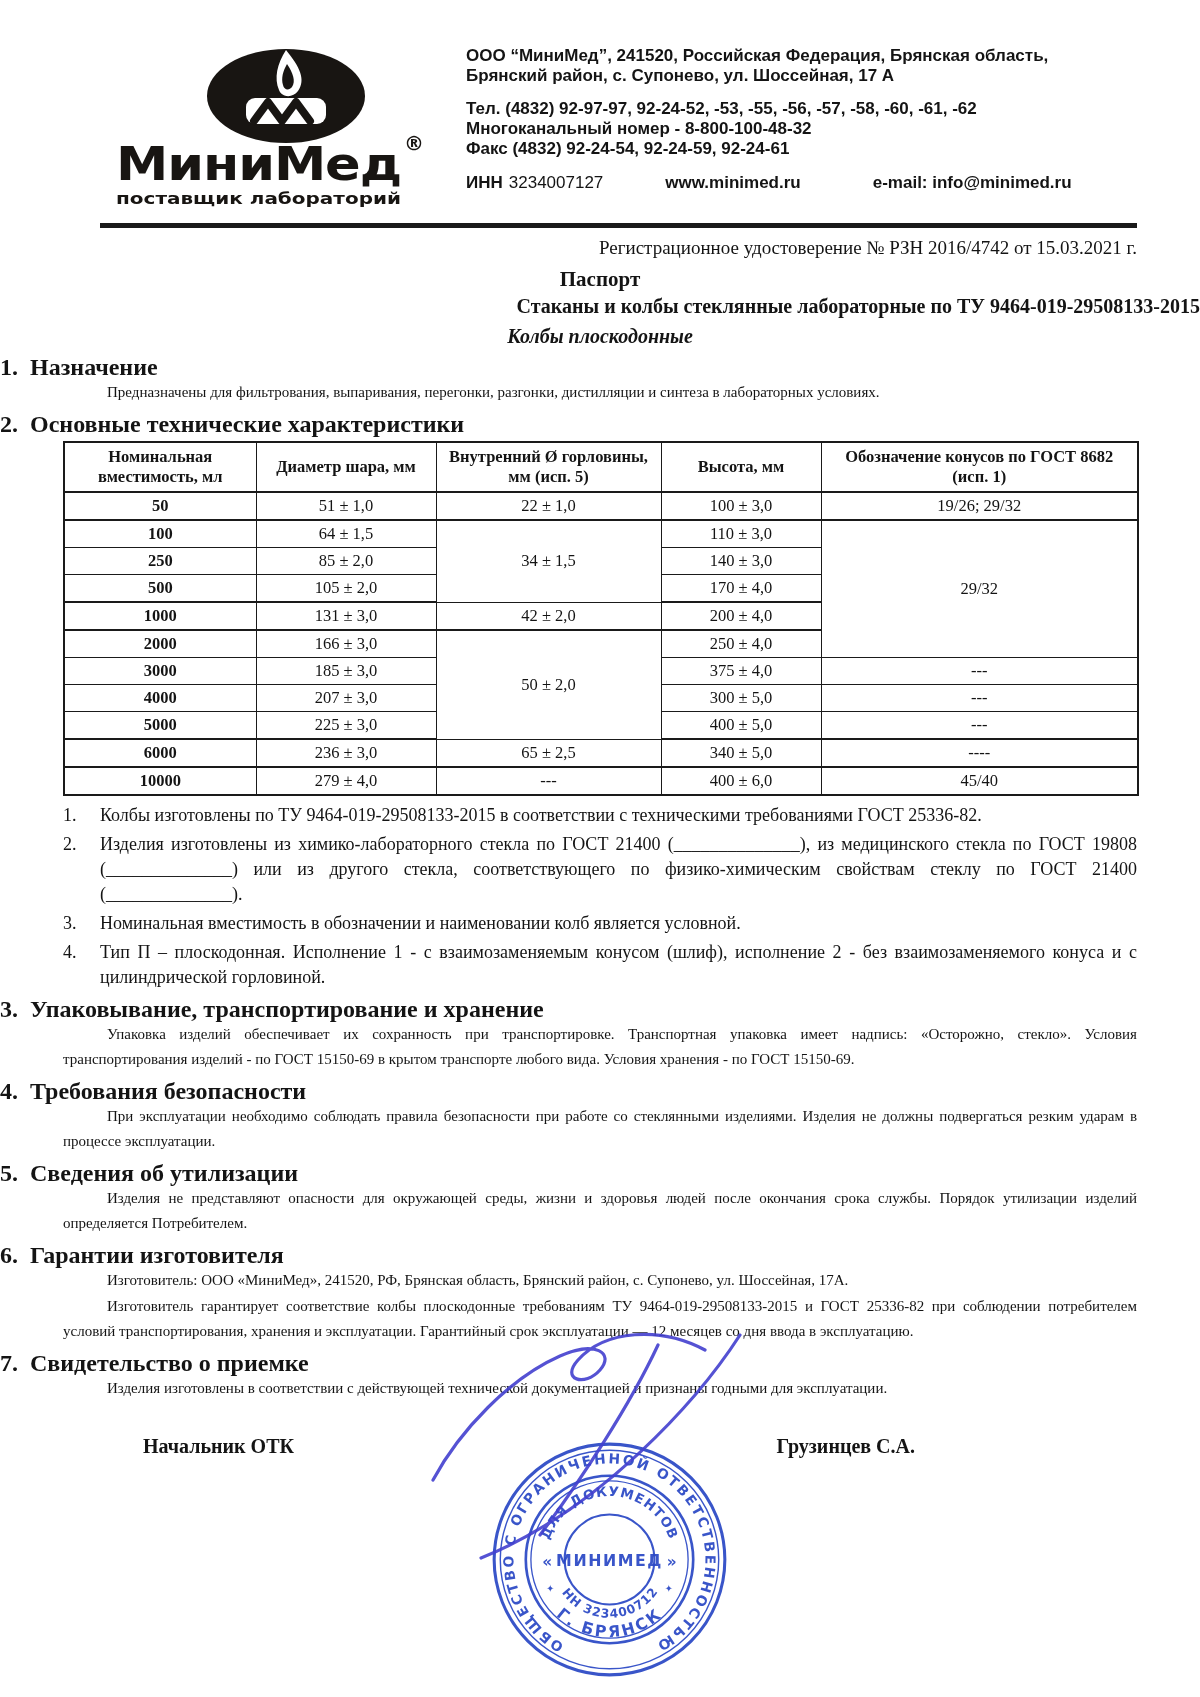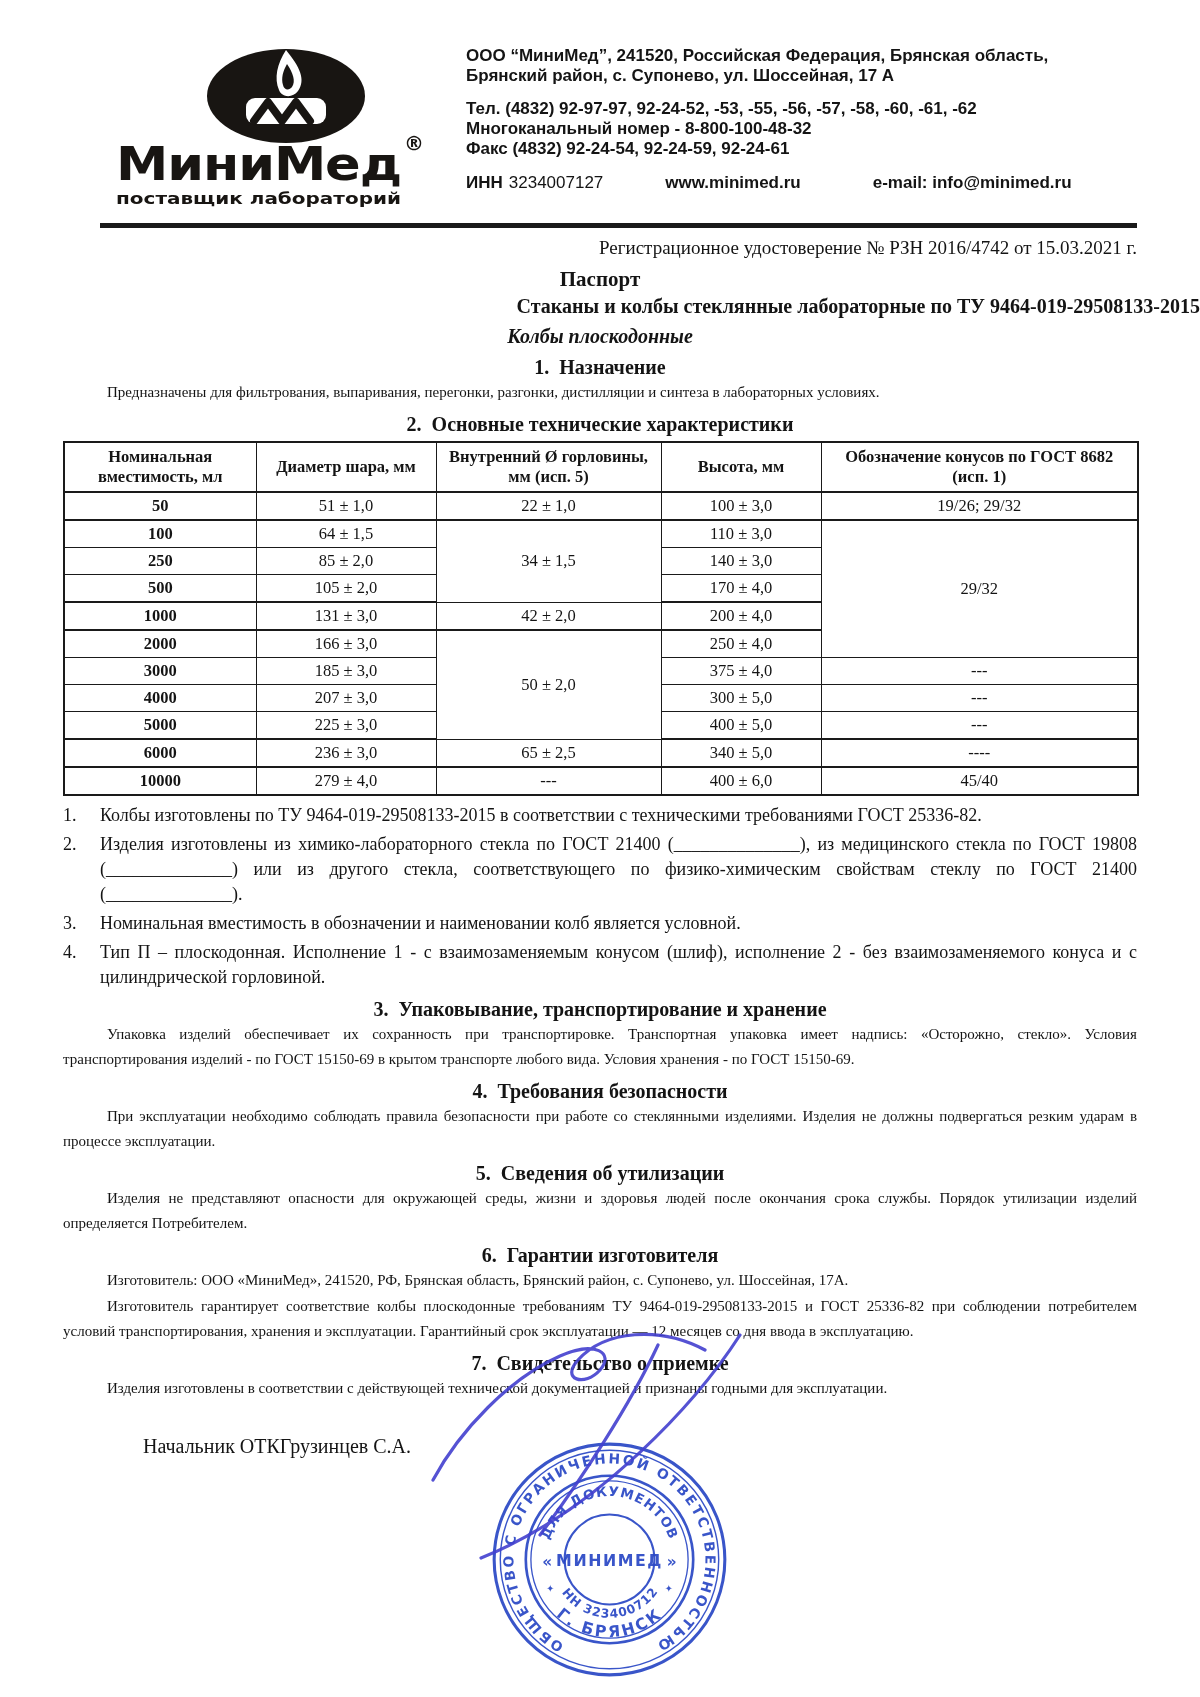--- a/index.html
+++ b/index.html
@@ -12,39 +12,39 @@
   .cgap{height:13px}
   .inn-row{display:flex;margin-top:14px}
   .inn-num{font-weight:400;margin-left:6px}
   .inn-site{margin-left:62px}
   .inn-mail{margin-left:72px}
   .rule{border-top:5px solid #1a1a1a;margin:14px 63px 0 100px}
   .reg{text-align:right;font-size:19px;margin:9px 63px 0}
   .t1{text-align:center;font-weight:bold;font-size:21px;margin-top:8px}
   .t2{text-align:right;font-weight:bold;font-size:20px;margin-top:3px}
   .t3{text-align:center;font-weight:bold;font-style:italic;font-size:20px;margin-top:7px}
-  .sh{text-align:center;font-weight:bold;font-size:20px;margin-top:7px;line-height:24px}
+  .sh{font-weight:bold;font-size:24px;margin-top:7px;line-height:24px}
   .para{font-size:15px;line-height:25px;text-align:justify;text-indent:44px;margin:1px 63px 0}
   
   .tbl{border-collapse:collapse;margin:5px 63px 0;width:1074px;font-size:16.5px;
        border:2px solid #1a1a1a;table-layout:fixed}
   .tbl th,.tbl td{border:1px solid #1a1a1a;text-align:center;vertical-align:middle;padding:1px 4px}
   .tbl th{font-weight:bold;height:46px;line-height:20px}
   .tbl td{height:24px}
   .tbl thead th{border-bottom-width:2px}
   tr.gb td{border-bottom-width:2.5px}
   td.c0{font-weight:bold}
   
   .notes{margin:7px 63px 0;font-size:18px;line-height:25px}
   .note{display:flex;margin-top:4px}
   .nnum{flex:0 0 37px}
   .nbody{flex:1;text-align:justify}
   
-  .sig{display:flex;margin:34px 63px 0;
-       font-size:20px;font-weight:normal}
+  .sig{display:flex;justify-content:space-between;margin:34px 63px 0;
+       font-size:20px;font-weight:bold}
   .sig-left{margin-left:80px}
   .sig-right{margin-right:222px}
   .stamp{position:absolute;left:487px;top:1437px}
   .sign{position:absolute;left:418px;top:1308px}
   svg text{font-family:"DejaVu Sans","Liberation Sans",sans-serif}
 </style>
 </head>
 <body>
 
 <div class="page">

